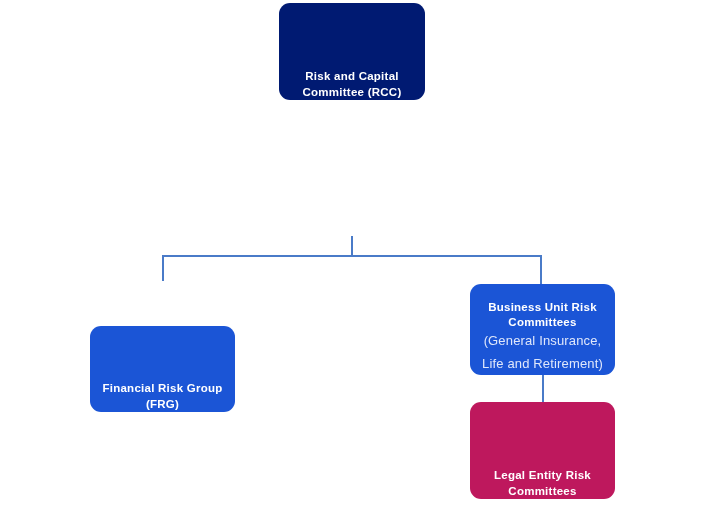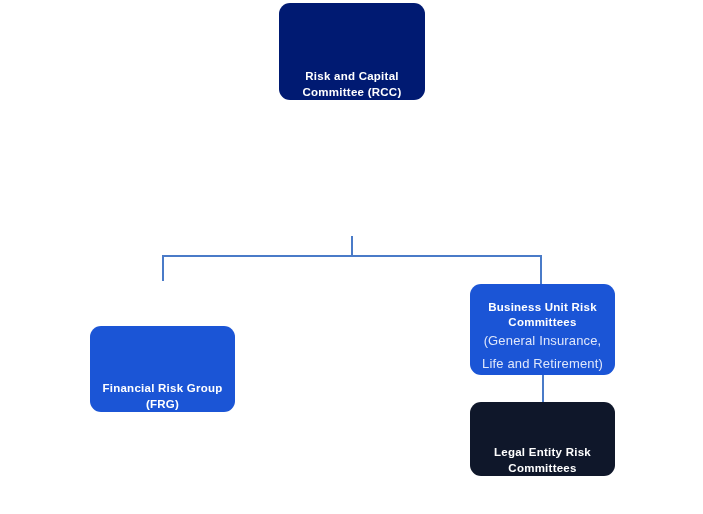--- a/index.html
+++ b/index.html
@@ -67,22 +67,22 @@
     margin-top: 46px;
   }
   #node-burc {
     left: 470px;  top: 284px;
     width: 145px; height: 91px;
     background: #1B55D6;
     padding-top: 17px;
   }
   #node-lerc {
     left: 470px;  top: 402px;
-    width: 145px; height: 74px;
-    background: #0f172a;
+    width: 145px; height: 97px;
+    background: #be185d;
     padding-top: 35px;
   }
 
   
   .connector {
     position: absolute;
     background: #4A7BC8;
   }
   #conn-grc-stem {
     left: 351px; top: 236px;

